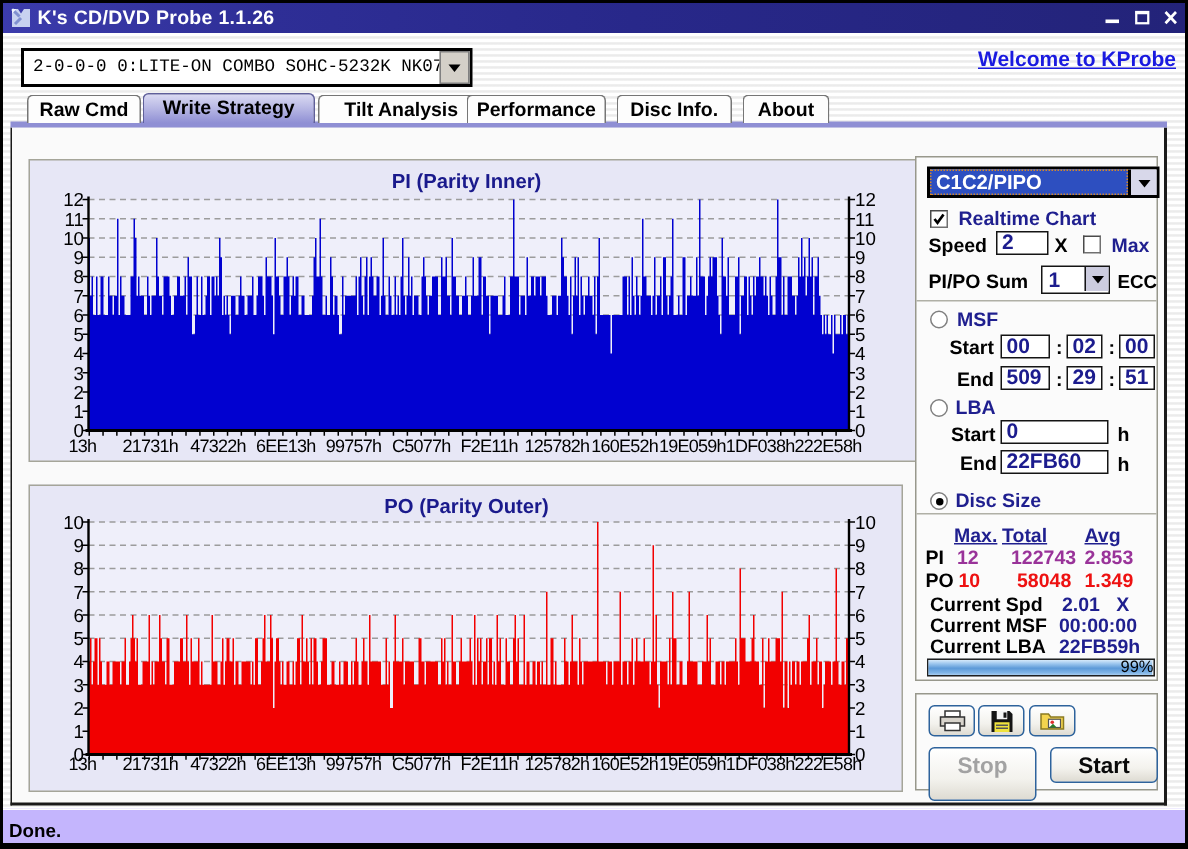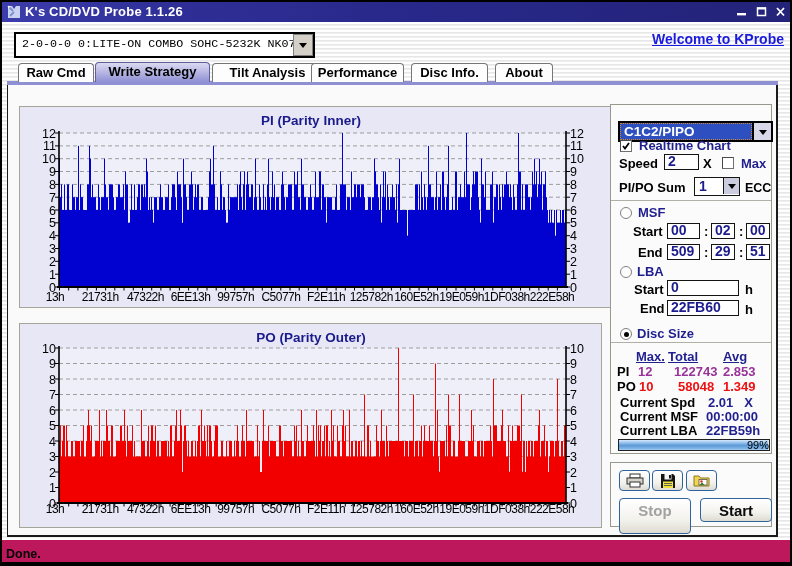--- a/index.html
+++ b/index.html
@@ -1,21 +1,21 @@
 <!DOCTYPE html>
 <html><head><meta charset="utf-8"><style>
 *{margin:0;padding:0;box-sizing:border-box}
 body{width:792px;height:566px;position:relative;font-family:"Liberation Sans",sans-serif;overflow:hidden;background:#fff}
 .frame{position:absolute;left:0;top:0;width:792px;height:566px;border:2px solid #000;border-bottom-width:4px;z-index:50;pointer-events:none}
 .titlebar{position:absolute;left:2px;top:2px;width:788px;height:36px;
  background:linear-gradient(90deg,#3c3cac 0px,#2e2e96 180px,#28288a 420px,#232379 788px)}
 .ttext{position:absolute;left:23px;top:0;height:20px;line-height:20px;color:#fff;font-size:13px;font-weight:bold;letter-spacing:.2px}
 .client{position:absolute;left:2px;top:22px;width:788px;height:517px;
  background:repeating-linear-gradient(180deg,#ffffff 0px,#ffffff 2px,#e7e7e7 2.5px,#f4f4f4 4px)}
-.statusbar{position:absolute;left:2px;top:539px;width:788px;height:23px;background:#be185d;border-top:1px solid #fff}
+.statusbar{position:absolute;left:2px;top:539px;width:788px;height:23px;background:#c4b5fd;border-top:1px solid #fff}
 .statusbar span{position:absolute;left:4px;top:7px;font-size:12.5px;font-weight:bold;color:#000}
 .devcombo{position:absolute;left:14px;top:32px;width:301px;height:26px;border:2px solid #000;background:#fff;overflow:hidden}
 .devcombo .txt{position:absolute;left:6px;top:0px;line-height:21px;font-family:"Liberation Mono",monospace;font-size:11.7px;letter-spacing:0px;color:#000;white-space:pre}
 .devcombo .arrow{position:absolute;right:0px;top:0px;width:20px;height:22px;background:#d4d0c8;border:1px solid #808080}
 .tri{width:0;height:0;border-left:4px solid transparent;border-right:4px solid transparent;border-top:5px solid #000;position:absolute;left:50%;top:50%;transform:translate(-50%,-40%)}
 .link{position:absolute;right:8px;top:31px;font-size:14px;font-weight:bold;color:#1a1ae0;text-decoration:underline}
 .tab{position:absolute;top:63px;height:19px;background:#fdfdfd;border:1px solid #767676;border-bottom:none;border-radius:4px 4px 0 0;text-align:center;font-size:13px;font-weight:bold;color:#000;line-height:18px;z-index:3}
 .tab.sel{top:62px;height:20px;background:linear-gradient(180deg,#dadaf2 0%,#b2b2e2 55%,#8f8fd4 100%);border-color:#5f5f9a;z-index:4}
 .band{position:absolute;left:7px;top:81px;width:771px;height:4px;background:#8f8fd4;z-index:2}
 .page{position:absolute;left:7px;top:85px;width:771px;height:452px;background:#fafafa;border-left:1px solid #1a1a1a;border-right:2px solid #1a1a1a;border-bottom:2px solid #1a1a1a}
@@ -329,21 +329,21 @@
       <text x="306.1" y="189" text-anchor="middle" font-family="Liberation Sans" font-size="12" letter-spacing="-0.5" fill="#000">F2E11h</text>
       <text x="351.3" y="189" text-anchor="middle" font-family="Liberation Sans" font-size="12" letter-spacing="-0.5" fill="#000">125782h</text>
       <text x="396.4" y="189" text-anchor="middle" font-family="Liberation Sans" font-size="12" letter-spacing="-0.5" fill="#000">160E52h</text>
       <text x="441.6" y="189" text-anchor="middle" font-family="Liberation Sans" font-size="12" letter-spacing="-0.5" fill="#000">19E059h</text>
       <text x="486.8" y="189" text-anchor="middle" font-family="Liberation Sans" font-size="12" letter-spacing="-0.5" fill="#000">1DF038h</text>
       <text x="532.0" y="189" text-anchor="middle" font-family="Liberation Sans" font-size="12" letter-spacing="-0.5" fill="#000">222E58h</text>
     </svg>
   </div>
 
 <div class="rbox" style="top:104px;height:350px">
-  <div style="position:absolute;left:7px;top:16px;width:155px;height:21px;border:2px solid #000;background:#fff">
+  <div style="position:absolute;left:7px;top:6px;width:155px;height:21px;border:2px solid #000;background:#fff">
     <div style="position:absolute;left:0px;top:0px;right:19px;bottom:0px;background:#2d4fc0;color:#fff;font-size:13.5px;font-weight:bold;line-height:17px;padding-left:4px;outline:1px dotted #d4882c;outline-offset:-1px">C1C2/PIPO</div>
     <div style="position:absolute;right:0px;top:0px;width:19px;bottom:0px;background:#d8d8ea;border-left:2px solid #000">
         <span class="tri"></span>
       </div>
   </div>
   <div class="cb" style="left:9px;top:35px">
       <svg width="10" height="10" style="display:block;margin:0">
         <path d="M2,5 L4,7.5 L8,2" stroke="#000" stroke-width="1.8" fill="none"></path>
       </svg>
     </div>

